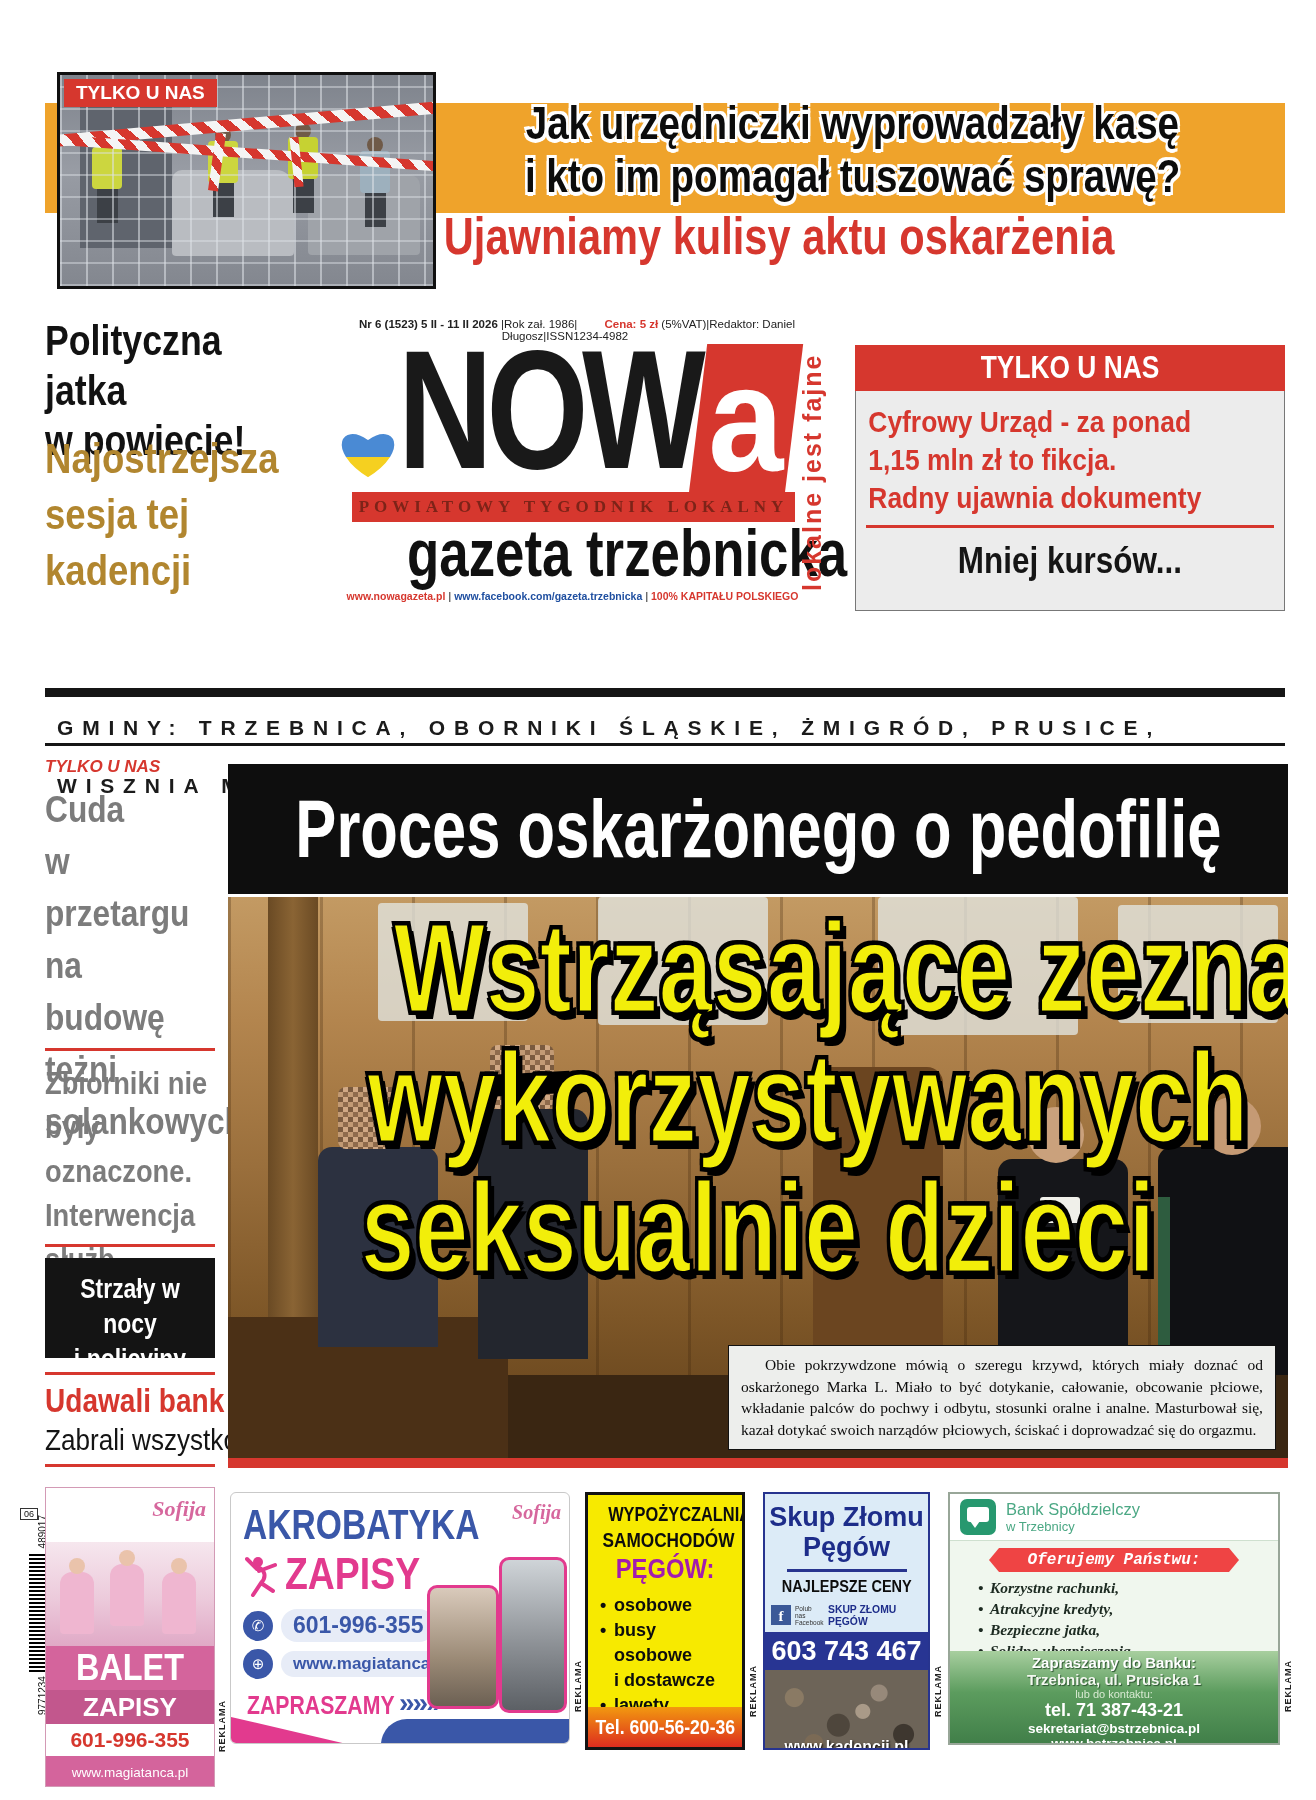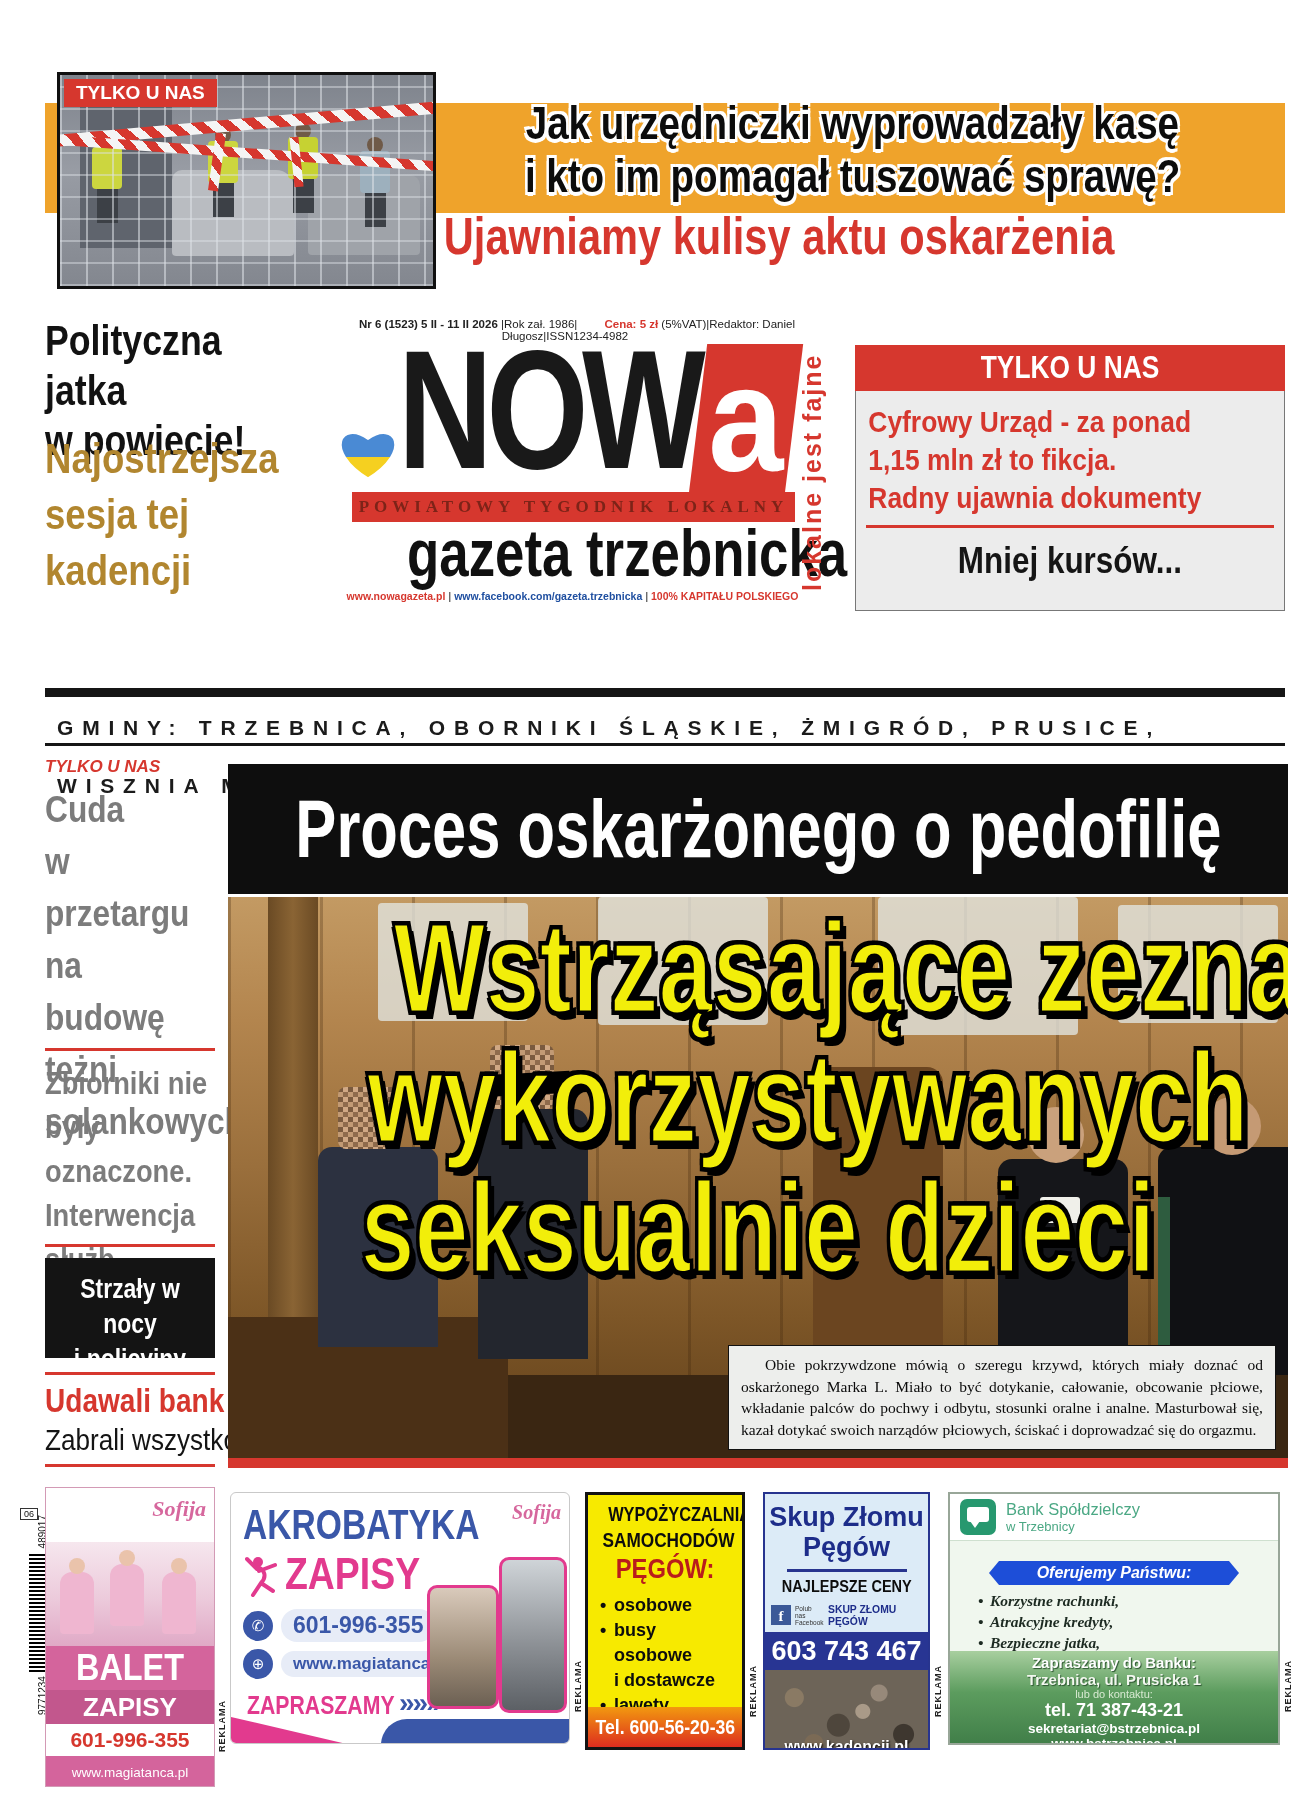--- a/index.html
+++ b/index.html
@@ -149,21 +149,21 @@
   .akro-arrows{position:absolute;left:168px;top:194px;color:#3a57a8;font-weight:bold;font-size:28px;letter-spacing:-2px;}
   .akro-photo{position:absolute;border:3px solid #e23a8e;border-radius:10px;}
   .akro-wedge{position:absolute;left:0;top:212px;width:120px;height:40px;background:#e23a8e;
      clip-path:polygon(0 100%,0 30%,100% 100%);}
   .akro-wave{position:absolute;left:150px;top:226px;width:200px;height:26px;background:#3a57a8;
      border-radius:30px 0 0 0;}
   
   .ad-wypo{left:585px;top:1492px;width:160px;height:258px;border:3px solid #131313;background:#f7ea00;
      text-align:center;}
   .wypo-t12{font-weight:bold;font-size:21px;line-height:26px;color:#0d0d0d;padding-top:6px;}
-  .wypo-t3{font-weight:bold;font-size:28px;color:#b91c1c;}
+  .wypo-t3{font-weight:bold;font-size:28px;color:#a21caf;}
   .wypo-items{text-align:left;padding:8px 6px 0 12px;}
   .wypo-item{position:relative;padding-left:14px;font-weight:bold;font-size:18px;line-height:25px;color:#0d0d0d;}
   .wypo-item::before{content:"•";position:absolute;left:0;top:0;}
   .wypo-dash{border-top:3px dashed #222;margin:10px 8px 0;}
   .wypo-strip{position:absolute;left:0;bottom:0;width:100%;height:40px;
      background:linear-gradient(180deg,#f2990f,#dd2d1f);color:#fff;font-weight:bold;font-size:20px;
      display:flex;align-items:center;justify-content:center;}
   
   .ad-skup{left:763px;top:1492px;width:167px;height:258px;border:2px solid #27348f;background:#dcebf7;}
   .skup-title{color:#1d2d8a;font-weight:bold;font-size:27px;line-height:30px;text-align:center;padding-top:8px;}
@@ -187,22 +187,22 @@
      font-weight:bold;font-size:16px;text-shadow:1px 1px 2px #000;}
   
   .ad-bank{left:948px;top:1492px;width:332px;height:253px;border:2px solid #98a698;background:#f0f7ee;}
   .bank-head{height:46px;background:#fff;border-bottom:1px solid #cfe0cf;position:relative;}
   .bank-logo{position:absolute;left:10px;top:5px;width:36px;height:36px;background:#27986f;border-radius:7px;}
   .bank-logo .bubble{position:absolute;left:7px;top:8px;width:22px;height:15px;background:#fff;border-radius:3px;}
   .bank-logo .tail{position:absolute;left:10px;top:22px;width:0;height:0;
      border-left:5px solid transparent;border-right:5px solid transparent;border-top:7px solid #fff;}
   .bank-name1{position:absolute;left:56px;top:6px;color:#4ba884;font-size:16.5px;}
   .bank-name2{position:absolute;left:56px;top:25px;color:#4ba884;font-size:13px;}
-  .bank-ribbon{width:250px;height:24px;background:#1d4ed8;margin:20px auto 3px;color:#fff;text-align:center;
-     line-height:24px;font-family:Liberation Sans, sans-serif;font-style:italic;font-weight:bold;font-size:16px;
+  .bank-ribbon{width:250px;height:24px;background:#ef4444;margin:7px auto 3px;color:#fff;text-align:center;
+     line-height:24px;font-family:Liberation Mono, monospace;font-style:italic;font-weight:bold;font-size:16px;
      clip-path:polygon(4% 0,96% 0,100% 50%,96% 100%,4% 100%,0 50%);}
   .bank-items{padding:2px 0 4px 28px;}
   .bank-item{position:relative;padding-left:12px;font-family:"Liberation Serif",serif;font-style:italic;
      font-weight:bold;font-size:15.5px;line-height:21px;color:#1d2b22;}
   .bank-item::before{content:"•";position:absolute;left:0;top:0;}
   .bank-green{position:absolute;left:0;bottom:0;width:100%;height:92px;text-align:center;
      background:linear-gradient(180deg,#a8cf9f,#5c9c5e 45%,#417f49);}
   .bg-l1{color:#fff;font-weight:bold;font-size:15px;padding-top:3px;text-shadow:1px 1px 1px #2c5430;}
   .bg-l2{color:#f2f7ef;font-weight:bold;font-size:15px;text-shadow:1px 1px 1px #2c5430;}
   .bg-l3{color:#d8ead2;font-size:11px;}

